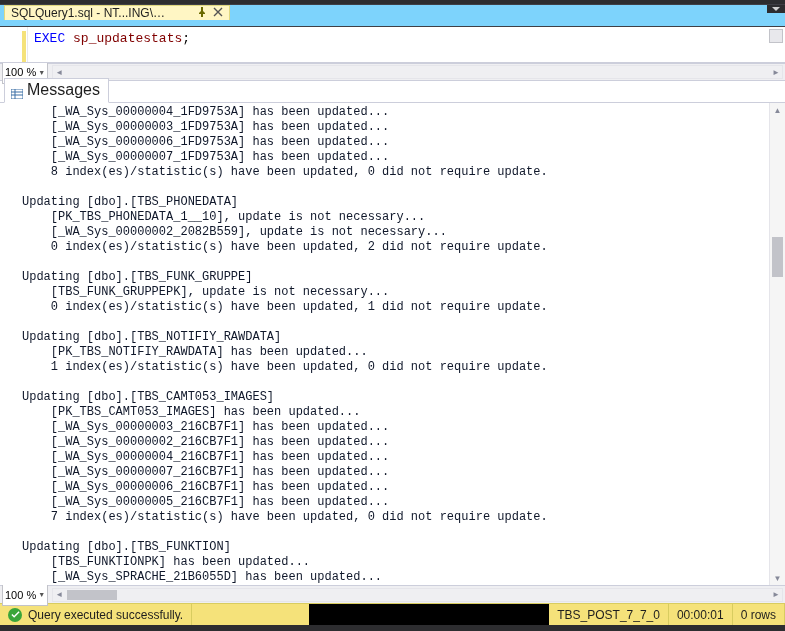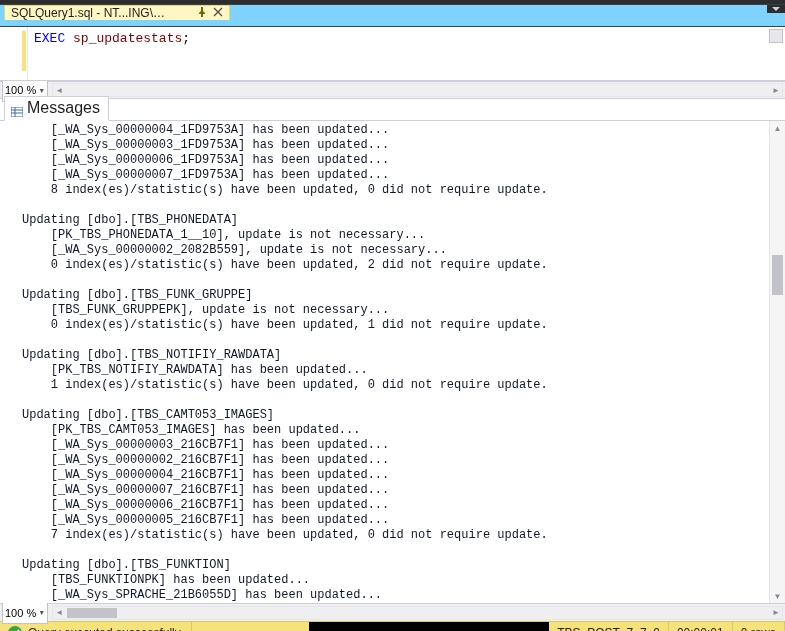--- a/index.html
+++ b/index.html
@@ -31,21 +31,21 @@
     position: relative;
   }
   .tab-label { color: #1e1e1e; font-size: 12px; white-space: nowrap; max-width: 180px; overflow: hidden; text-overflow: ellipsis; }
   .tab-redact { display:inline-block; width: 80px; height: 12px; background:#000; vertical-align:middle; }
   .pin-icon svg { width: 10px; height:10px; }
   .close-icon svg { width: 10px; height:10px; }
   .splitdown { margin-left:auto; background:#2d2d30; }
 
   .editor-wrap {
     background: #fff;
-    height: 54px;
+    height: 36px;
     display: flex;
     border-bottom: 1px solid #cccedb;
     position: relative;
   }
   .gutter {
     width: 28px;
     background: #fff;
     border-right: 1px solid #e8e8ec;
     display:flex; flex-direction:column;
   }

